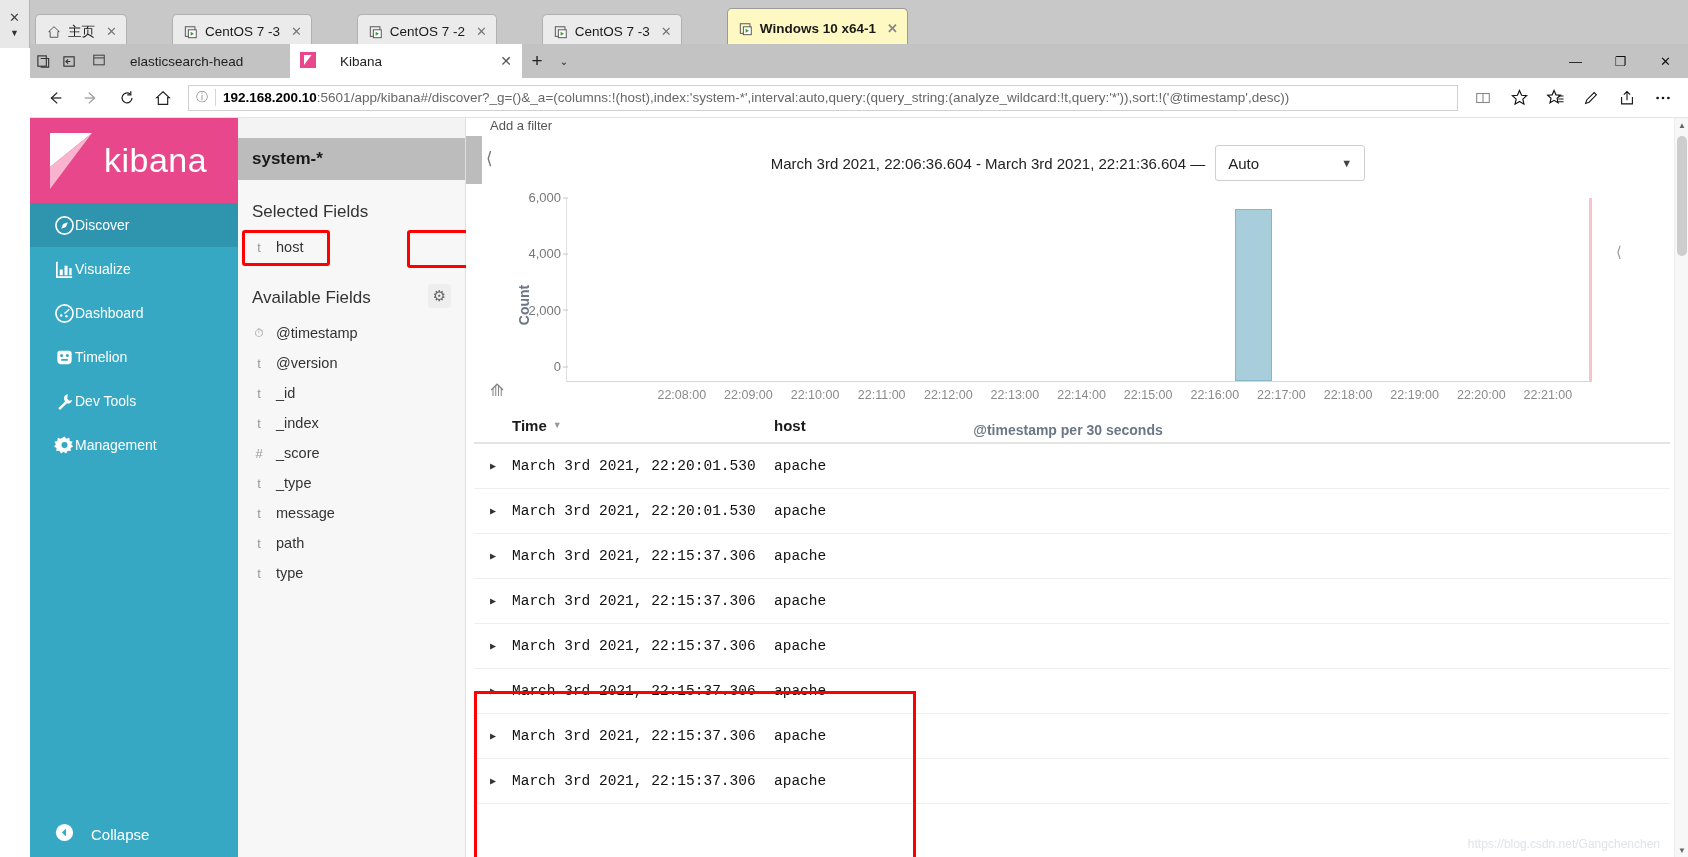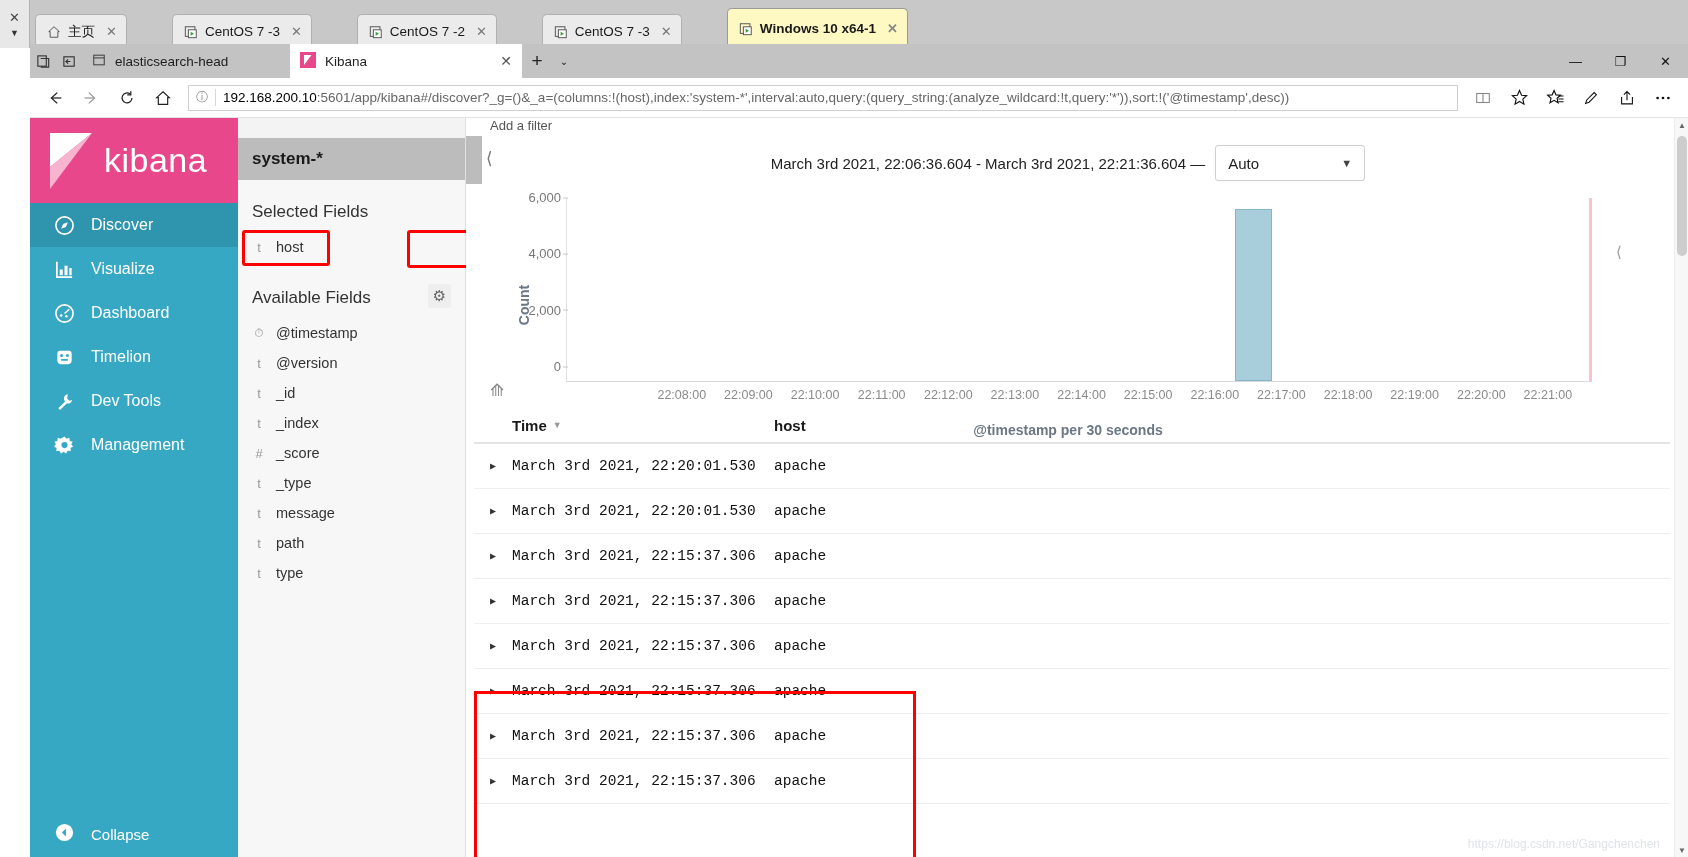--- a/index.html
+++ b/index.html
@@ -55,21 +55,21 @@
   .edge-tabbar {
     height: 34px; background: #c3c3c3;
     display: flex; align-items: center; position: relative;
   }
   .edge-ctrl-ico {
     width: 26px; height: 34px; display: flex; align-items: center; justify-content: center;
     color: #333;
   }
   .edge-tab {
     display: flex; align-items: center; height: 34px;
-    padding: 0 10px; gap: 9px; font-size: 13.5px; color: #222;
+    padding: 0 10px; gap: 24px; font-size: 13.5px; color: #222;
     min-width: 208px;
   }
   .edge-tab.inactive { background: #c3c3c3; color: #1d1d1d; }
   .edge-tab.active { background: #ffffff; min-width: 232px; }
   .edge-tab .tabtxt { flex: 1; white-space: nowrap; overflow: hidden; }
   .edge-tab .tabx { color: #555; font-size: 14px; }
   .edge-newtab { width: 30px; height: 34px; display: flex; align-items: center; justify-content: center; font-size: 19px; color: #222; }
   .edge-caret { width: 24px; height: 34px; display: flex; align-items: center; justify-content: center; font-size: 10px; color: #222; }
   .win-ctrls { margin-left: auto; display: flex; height: 34px; }
   .win-ctrls div { width: 45px; height: 34px; display: flex; align-items: center; justify-content: center; font-size: 13px; color: #111; }
@@ -82,39 +82,39 @@
   .urlbox {
     flex: 1; height: 26px; margin: 0 6px;
     border: 1px solid #d0d0d0; background: #fff;
     display: flex; align-items: center; gap: 7px; padding: 0 7px;
     font-size: 13.5px; color: #111;
     overflow: hidden; white-space: nowrap;
   }
   .urlbox .ibtn { color: #888; font-size: 12px; flex: 0 0 auto; }
   .urlbox .sep { width: 1px; height: 17px; background: #d6d6d6; flex: 0 0 auto; }
   .urlbox .utxt { overflow: hidden; text-overflow: clip; }
-  .urlhost { color: #000; }
+  .urlhost { color: #000; font-weight: bold; }
   .urlpath { color: #666; }
 
   
   .kpage { position: relative; height: 739px; background: #ffffff; overflow: hidden; }
 
   .knav {
     position: absolute; left: 0; top: 0; width: 208px; height: 739px;
     background: #37a8c4;
   }
   .klogo {
     height: 85px; background: #e8488b;
     display: flex; align-items: center; gap: 10px; padding-left: 18px;
   }
   .klogo .mark { width: 46px; height: 56px; position: relative; }
   .klogo .wordmark { color: #ffffff; font-size: 34px; letter-spacing: .5px; }
   .knav-item {
-    height: 44px; display: flex; align-items: center; gap: 16px;
-    padding-left: 24px; color: #ffffff; font-size: 16px;
+    height: 44px; display: flex; align-items: center; gap: 0;
+    padding-left: 24px; color: #ffffff; font-size: 14px;
   }
   .knav-item.active { background: #2f94ae; }
   .knav-item .nico { width: 21px; height: 21px; display: flex; align-items: center; justify-content: center; }
   .knav-collapse {
     position: absolute; bottom: 0; left: 0; width: 208px; height: 46px;
     display: flex; align-items: center; gap: 16px; padding-left: 24px;
     color: #ffffff; font-size: 15px;
   }
 
   .kfields {

